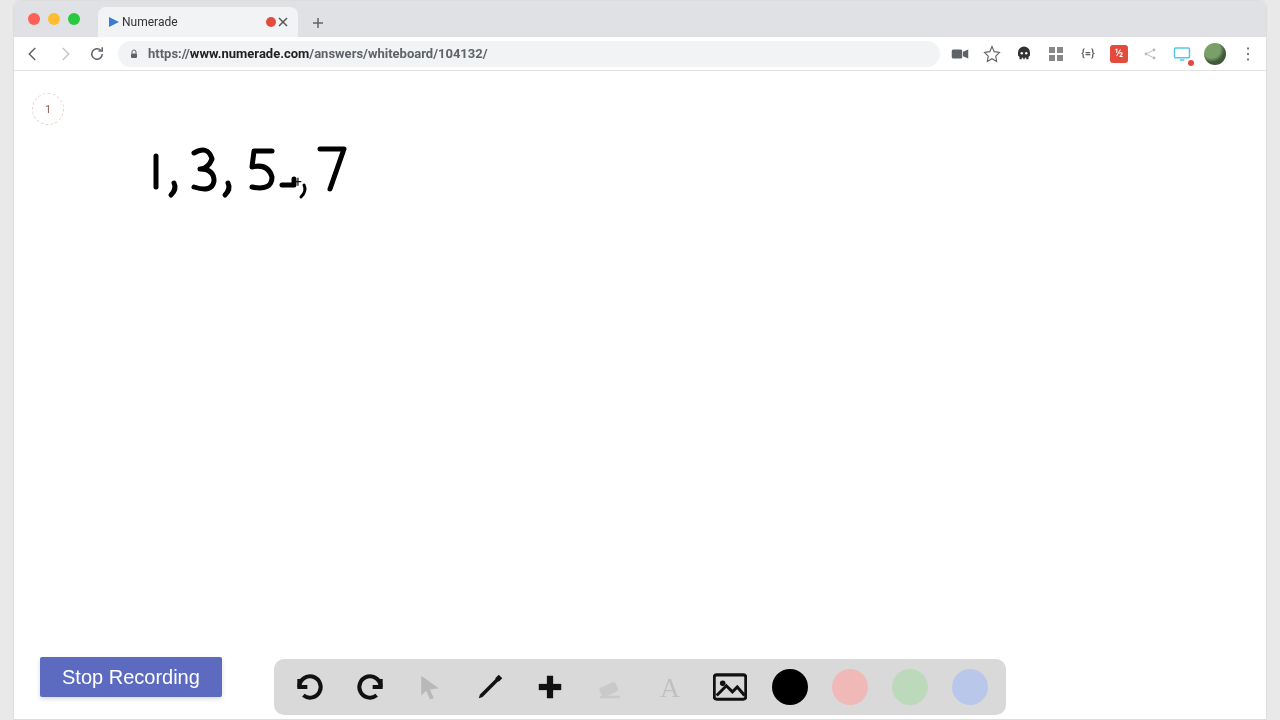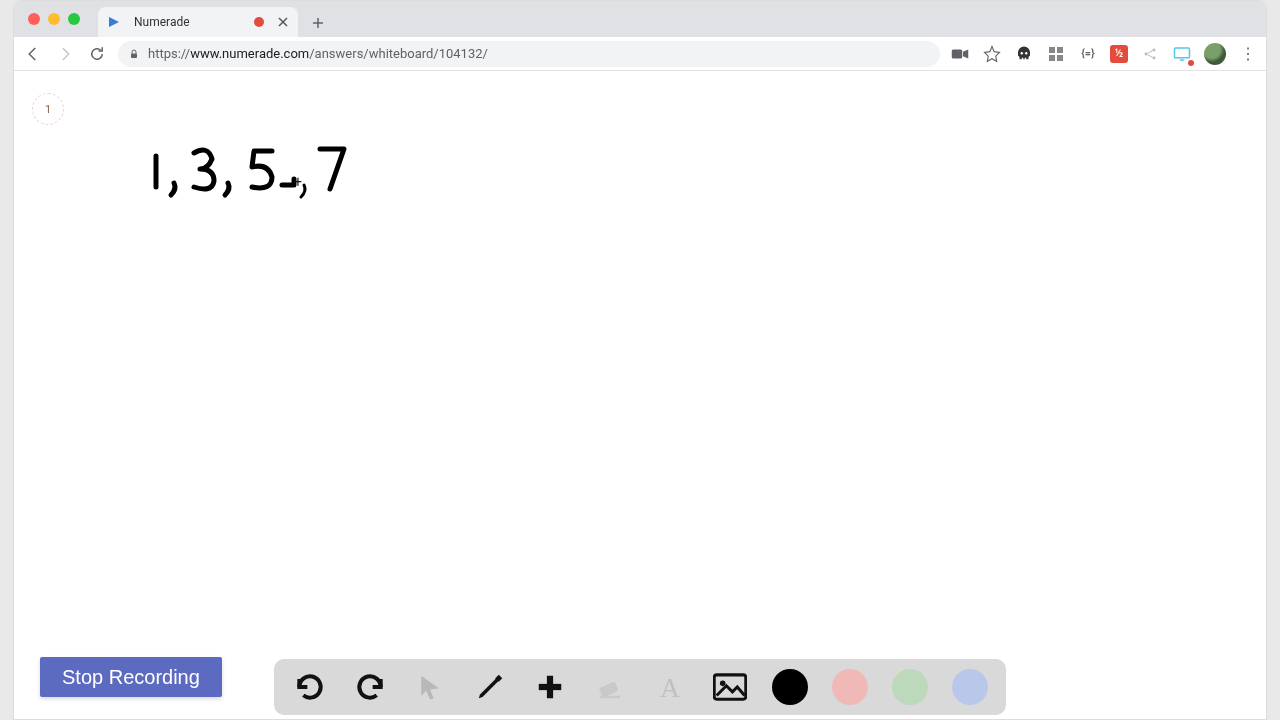--- a/index.html
+++ b/index.html
@@ -8,32 +8,32 @@
   .desktop-bg { width: 1280px; height: 720px; background: #e9e9e9; position: relative; }
   .browser-window { position: absolute; left: 14px; top: 1px; width: 1252px; height: 718px; background: #fff; border-radius: 6px 6px 0 0; box-shadow: 0 0 0 1px rgba(0,0,0,0.05); overflow: hidden; }
 
   
   .tab-strip { height: 36px; background: #dfe1e4; display: flex; align-items: flex-end; padding-left: 8px; position: relative; }
   .traffic-lights { display: flex; gap: 8px; align-items: center; height: 36px; padding: 0 6px 0 6px; }
   .tl { width: 12px; height: 12px; border-radius: 50%; }
   .tl.red { background: #ff5f57; }
   .tl.yellow { background: #febc2e; }
   .tl.green { background: #28c840; }
-  .tab { background: #f2f3f4; height: 30px; width: 200px; border-radius: 8px 8px 0 0; display: flex; align-items: center; padding: 0 8px; gap: 12px; font-size: 12px; color: #333; margin-left: 12px; position: relative; }
+  .tab { background: #f2f3f4; height: 30px; width: 200px; border-radius: 8px 8px 0 0; display: flex; align-items: center; padding: 0 8px; gap: 0; font-size: 12px; color: #333; margin-left: 12px; position: relative; }
   .tab .favicon { width: 16px; height: 16px; display:flex; align-items:center; justify-content:center; }
   .tab .title { flex: 1; white-space: nowrap; overflow: hidden; text-overflow: ellipsis; }
   .tab .rec-dot { width: 10px; height: 10px; border-radius: 50%; background: #e34b3d; }
   .tab .closex { width: 14px; height: 14px; display:flex; align-items:center; justify-content:center; color:#555; font-size: 13px; }
   .new-tab { width: 28px; height: 28px; display:flex; align-items:center; justify-content:center; color:#555; font-size:18px; margin-left: 6px; }
 
   
   .toolbar { height: 34px; background: #fff; border-bottom: 1px solid #e2e2e2; display:flex; align-items:center; padding: 0 8px; gap: 10px; }
   .nav-btn { width: 22px; height: 22px; display:flex; align-items:center; justify-content:center; color:#5f6368; }
   .nav-btn.disabled { color:#bfc2c6; }
-  .omnibox { flex: 1; background: #f1f3f4; border-radius: 14px; height: 26px; display:flex; align-items:center; padding: 0 10px; gap: 8px; color:#5f6368; font-size: 13px; }
+  .omnibox { flex: 1; background: #f1f3f4; border-radius: 14px; height: 26px; display:flex; align-items:center; padding: 0 10px; gap: 8px; color:#5f6368; font-size: 13px; font-weight: bold; }
   .omnibox .url { color:#202124; }
   .omnibox .url .scheme, .omnibox .url .path { color:#5f6368; }
   .right-icons { display:flex; align-items:center; gap: 12px; }
   .ri { width: 20px; height: 20px; display:flex; align-items:center; justify-content:center; color:#5f6368; font-size: 14px; }
   .ri.badge-red { background:#e34b3d; color:#fff; border-radius:3px; width:18px; height:18px; font-size:11px; font-weight:600; }
   .ri.monitor { position: relative; }
   .ri.monitor .dot { position:absolute; right:-2px; bottom:-2px; width:6px; height:6px; background:#e34b3d; border-radius:50%; }
   .avatar { width: 22px; height: 22px; border-radius:50%; background: radial-gradient(circle at 35% 30%, #7aa06a 0 40%, #3f5a38 60% 100%); }
   .kebab { font-size: 16px; color:#5f6368; }
 

